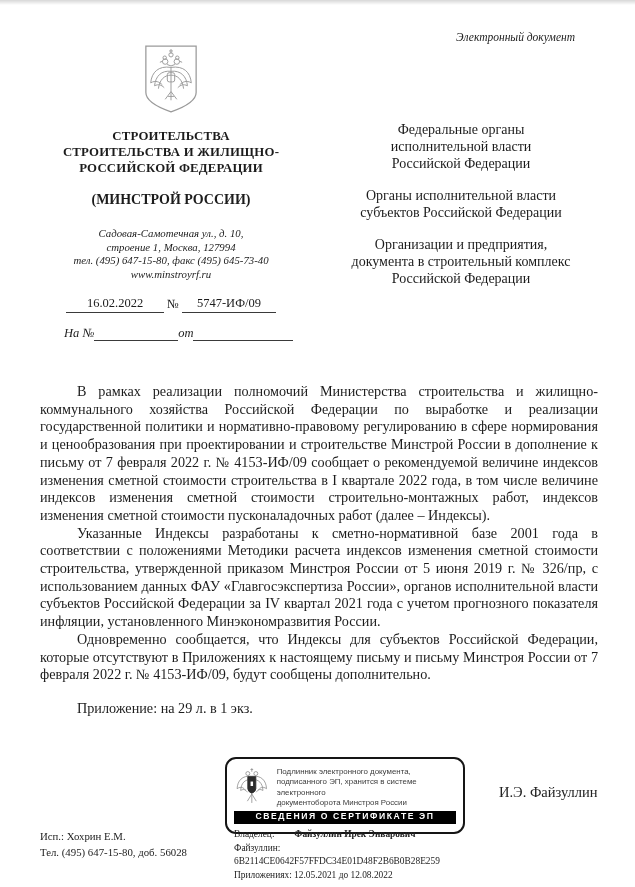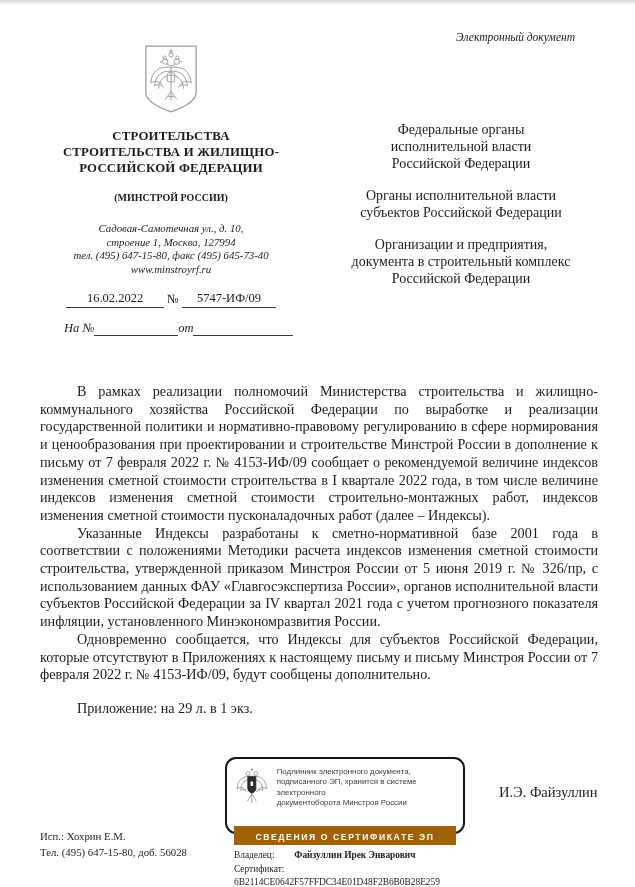--- a/index.html
+++ b/index.html
@@ -14,21 +14,21 @@
     background:linear-gradient(#d7d7d7, rgba(255,255,255,0)); pointer-events:none;
   }
   .e-doc{
     position:absolute; top:31px; right:60px;
     font-style:italic; font-size:11.5px; color:#222;
   }
   
   .lh-left{ position:absolute; left:40px; top:42px; width:262px; text-align:center; }
   .coat{ display:block; margin:0 auto; }
   .ministry-name{ margin-top:12px; font-weight:bold; font-size:12.8px; line-height:16px; letter-spacing:.2px; }
-  .short-name{ margin-top:16px; font-weight:bold; font-size:10px; }
+  .short-name{ margin-top:16px; font-weight:bold; font-size:14px; }
   .minister{ margin-top:19px; font-weight:bold; font-size:13.5px; letter-spacing:.6px; }
   .address{ margin-top:19px; font-style:italic; font-size:10.8px; line-height:13.6px; }
   .date-row{ margin-top:15px; font-size:12.5px; display:flex; align-items:flex-end; justify-content:center; }
   .u-seg{ border-bottom:1px solid #3a3a3a; text-align:center; padding-bottom:1px; }
   .seg-date{ width:98px; }
   .seg-num{ width:94px; }
   .num-sign{ padding:0 3px 1px 3px; align-self:flex-end; }
   .ref-row{ margin-top:13px; font-size:12.5px; font-style:italic; display:flex; align-items:flex-end; justify-content:flex-start; padding-left:24px; }
   .ref-row .u-seg{ padding-bottom:1px; }
   .seg-ref1{ width:84px; }
@@ -45,23 +45,23 @@
     position:absolute; left:225px; top:757px; width:240px; height:77px;
     border:2px solid #151515; border-radius:11px; background:#fff;
     padding:5px 7px 4px 7px;
   }
   .stamp-top{ display:flex; gap:7px; align-items:flex-start; }
   .stamp-info{
     font-family:"Liberation Sans", sans-serif; font-size:7.9px; line-height:10.3px;
     color:#3c3c3c; padding-top:3px;
   }
   .stamp-bar{
-    margin-top:18px; background:#a16207; color:#fff; text-align:center;
+    margin-top:3px; background:#000000; color:#fff; text-align:center;
     font-family:"Liberation Sans", sans-serif; font-size:8.6px; font-weight:bold;
-    letter-spacing:1.6px; padding:6px 0 3px 0;
+    letter-spacing:1.6px; padding:0 0 3px 0;
   }
   .cert{ margin-top:4px; font-size:9.4px; line-height:13.6px; color:#222; }
   .cert .lbl{ display:inline-block; }
   .cert .lbl-owner{ min-width:58px; }
   .cert .owner-val{ font-weight:bold; }
   .sig-name{ position:absolute; left:499px; top:784px; font-size:14.5px; color:#222; }
   
   .footer{ position:absolute; left:40px; top:828px; font-size:10.8px; line-height:16px; color:#222; }
 </style>
 </head>
@@ -171,21 +171,21 @@
         <div>документоборота Минстроя России</div>
       </div>
     </div>
     <div class="stamp-bar">СВЕДЕНИЯ О СЕРТИФИКАТЕ ЭП</div>
     <div class="cert">
       <div>
         <span class="lbl lbl-owner">Владелец:</span>
         <span class="owner-val">Файзуллин Ирек Энварович</span>
       </div>
       <div>
-        <span class="lbl">Сертификат:</span>
+        <span class="lbl">Файзуллин:</span>
         <span>6B2114CE0642F57FFDC34E01D48F2B6B0B28E259</span>
       </div>
       <div>
         <span class="lbl">Приложениях:</span>
         <span>12.05.2021 до 12.08.2022</span>
       </div>
     </div>
   </div>
 
   <div class="sig-name">И.Э. Файзуллин</div>

